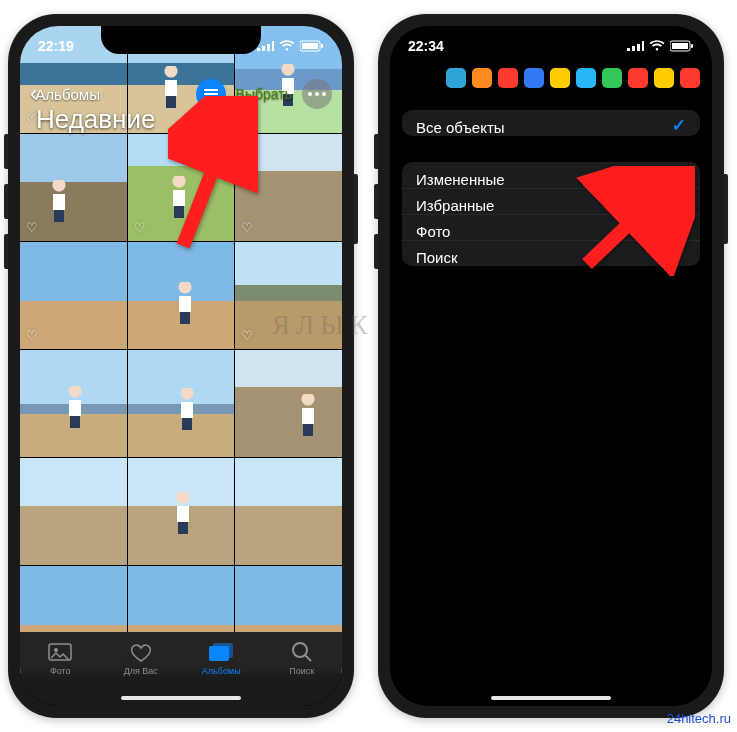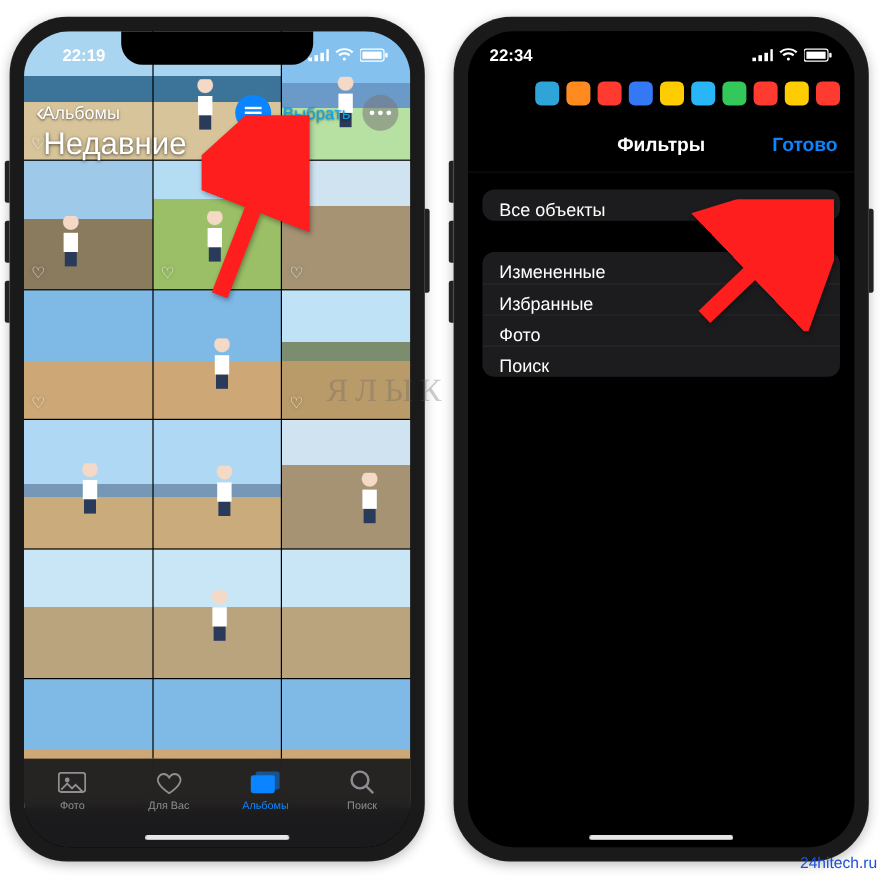--- a/index.html
+++ b/index.html
@@ -45,36 +45,36 @@
   .sb-right { display:flex; gap:5px; align-items:center; }
   .signal, .wifi, .battery { display:inline-block; }
   .signal { width:17px; height:10px; background:
     linear-gradient(#fff,#fff) 0 7px/3px 3px no-repeat,
     linear-gradient(#fff,#fff) 5px 5px/3px 5px no-repeat,
     linear-gradient(#fff,#fff) 10px 3px/3px 7px no-repeat,
     linear-gradient(#fff,#fff) 15px 0/3px 10px no-repeat; }
   .wifi svg, .battery svg { display:block; }
 
   
-  .p1 .statusbar { position:absolute; top:0; left:14px; right:0; }
+  .p1 .statusbar { position:absolute; top:0; left:0; right:0; }
   .nav1 {
     position:absolute; top:40px; left:0; right:0; height:56px;
     display:flex; align-items:center; justify-content:space-between;
     padding: 0 10px; z-index:30;
   }
   .back { display:flex; align-items:center; font-size:15px; color:#fff; text-shadow:0 1px 2px rgba(0,0,0,.6); }
   .chev { font-size:22px; margin-right:-2px; }
   .nav1-right { display:flex; align-items:center; gap:10px; }
   .filter-btn {
     width:30px; height:30px; border-radius:50%; background:#0a84ff;
     display:flex; align-items:center; justify-content:center;
   }
   .filter-btn span { display:block; width:14px; height:2px; background:#fff; box-shadow:0 -4px 0 #fff, 0 4px 0 #fff; position:relative;}
   .filter-btn span::after{content:"";position:absolute;width:10px;height:2px;background:#fff;left:2px;top:4px;}
-  .select-btn { font-size:14px; color:#0ea5e9; text-shadow:0 1px 2px rgba(0,0,0,.6); }
+  .select-btn { font-size:14px; color:#4d7c0f; text-shadow:0 1px 2px rgba(0,0,0,.6); }
   .more-btn {
     width:30px; height:30px; border-radius:50%; background:rgba(120,120,120,.55);
     display:flex; align-items:center; justify-content:center; gap:3px;
   }
   .more-btn i{width:4px;height:4px;background:#fff;border-radius:50%;display:block;}
   .title1 {
     position:absolute; top:78px; left:16px; font-size:26px; font-weight:400; z-index:30;
     text-shadow:0 1px 3px rgba(0,0,0,.7);
   }
   .grid {
@@ -336,24 +336,20 @@
         <div class="ai" style="background:#ffcc00"></div>
         <div class="ai" style="background:#29b6f6"></div>
         <div class="ai" style="background:#34c759"></div>
         <div class="ai" style="background:#ff3b30"></div>
         <div class="ai" style="background:#ffcc00"></div>
         <div class="ai" style="background:#ff3b30"></div>
       </div>
 
       <div style="height:30px"></div>
 
-      <div class="nav2">
-        <div class="nav2-title">Фильтры</div>
-        <div class="done">Готово</div>
-      </div>
 
       <div class="list">
         <div class="group">
           <div class="row">
             <span>Все объекты</span>
             <span class="check">✓</span>
           </div>
         </div>
         <div class="group">
           <div class="row">

